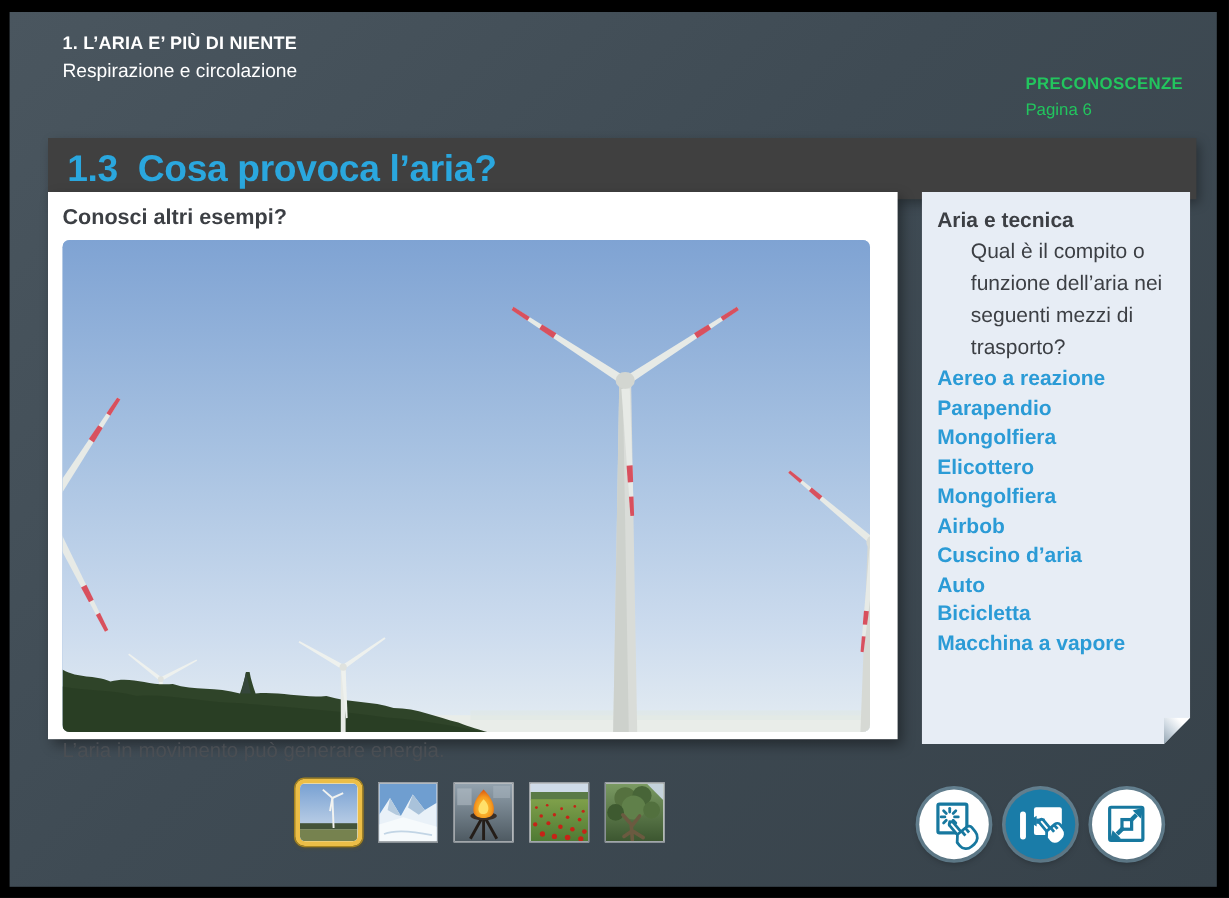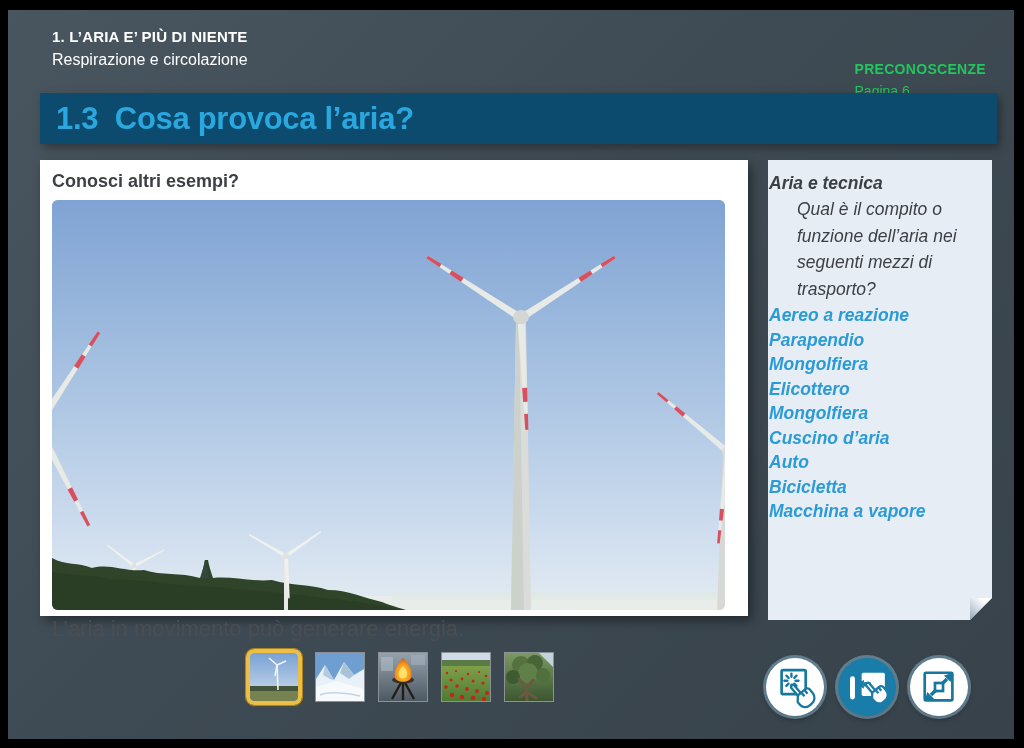--- a/index.html
+++ b/index.html
@@ -14,55 +14,55 @@
   }
   
   .hdr-left{position:absolute;left:52px;top:28px;color:#fff;}
   .hdr-left .chapter{font-size:15px;font-weight:bold;letter-spacing:.2px;}
   .hdr-left .subtitle{font-size:16px;margin-top:6px;}
   .hdr-right{position:absolute;right:38px;top:28px;color:#22c55e;text-align:left;margin-top:33px;}
   .hdr-right .section{font-size:14px;font-weight:bold;letter-spacing:.3px;}
   .hdr-right .page{font-size:14px;margin-top:6px;}
   
   .title-bar{
-    position:absolute;left:40px;top:93px;width:957px;height:51px;background:#0c4a6e;
+    position:absolute;left:40px;top:115px;width:957px;height:51px;background:#404040;
     box-shadow:3px 4px 9px rgba(0,0,0,.35);
   }
   .title-bar h1{
     margin:0;padding:6px 0 0 16px;font-size:31px;line-height:40px;font-weight:bold;
     color:#2aa7de;white-space:pre;letter-spacing:-.3px;
   }
   
   .main-panel{
     position:absolute;left:40px;top:160px;width:708px;height:456px;background:#fff;
     box-shadow:4px 5px 10px rgba(0,0,0,.4);
   }
   .main-q{position:absolute;left:12px;top:11px;font-size:18px;font-weight:bold;color:#3c3f44;}
   .photo{
     position:absolute;left:12px;top:40px;width:673px;height:410px;border-radius:6px;
     overflow:hidden;background:#9db9dc;
   }
   .photo svg{display:block;}
-  .caption{position:absolute;left:12px;top:456px;font-size:22px;color:#4a4e53;}
+  .caption{position:absolute;left:12px;top:456px;font-size:17px;color:#4a4e53;}
   .thumbs{
     position:absolute;left:206px;top:486px;height:62px;display:flex;align-items:center;gap:13px;
   }
   .thumb{width:48px;height:48px;border:1px solid #8b9196;box-sizing:content-box;
     padding:0;background:#fff;cursor:pointer;overflow:hidden;}
   .thumb svg{display:block;}
   .thumb.selected{
     border:4px solid #ecbe47;outline:1px solid #a8851f;border-radius:8px;
     box-shadow:0 1px 3px rgba(120,90,10,.5);
   }
   
   .sidebar{
     position:absolute;left:768px;top:160px;width:224px;height:460px;background:#e7edf5;
     box-shadow:4px 5px 10px rgba(0,0,0,.4);
     clip-path:polygon(0 0,100% 0,100% calc(100% - 22px),calc(100% - 22px) 100%,0 100%);
-    box-sizing:border-box;padding:10px 1px;font-style:italic;
+    box-sizing:border-box;padding:10px 13px;
   }
   .sb-title{font-size:17.5px;font-weight:bold;color:#3c3f44;line-height:26px;}
   .sb-question{font-size:17.5px;color:#3c3f44;line-height:26.5px;margin-left:28px;}
   .sb-links{margin-top:1px;}
   .sb-links a{display:block;font-size:17.5px;font-weight:bold;color:#2b9bd6;
     text-decoration:none;line-height:24.5px;cursor:pointer;}
   .fold{
     position:absolute;right:0;bottom:0;width:22px;height:22px;
     background:linear-gradient(to bottom left,#ffffff 25%,#cfd9e2 60%,#93a5b2 100%);
     clip-path:polygon(0 0,100% 0,0 100%);
@@ -287,20 +287,21 @@
 
   <div class="sidebar">
     <div class="sb-title">Aria e tecnica</div>
     <div class="sb-question">Qual è il compito o funzione dell’aria nei seguenti mezzi di trasporto?</div>
     <div class="sb-links">
       <a>Aereo a reazione</a>
       <a>Parapendio</a>
       <a>Mongolfiera</a>
       <a>Elicottero</a>
       <a>Mongolfiera</a>
+      <a>Airbob</a>
       <a>Cuscino d’aria</a>
       <a>Auto</a>
       <a>Bicicletta</a>
       <a>Macchina a vapore</a>
     </div>
     <div class="fold"></div>
   </div>
 
   <div class="toolbar">
 

